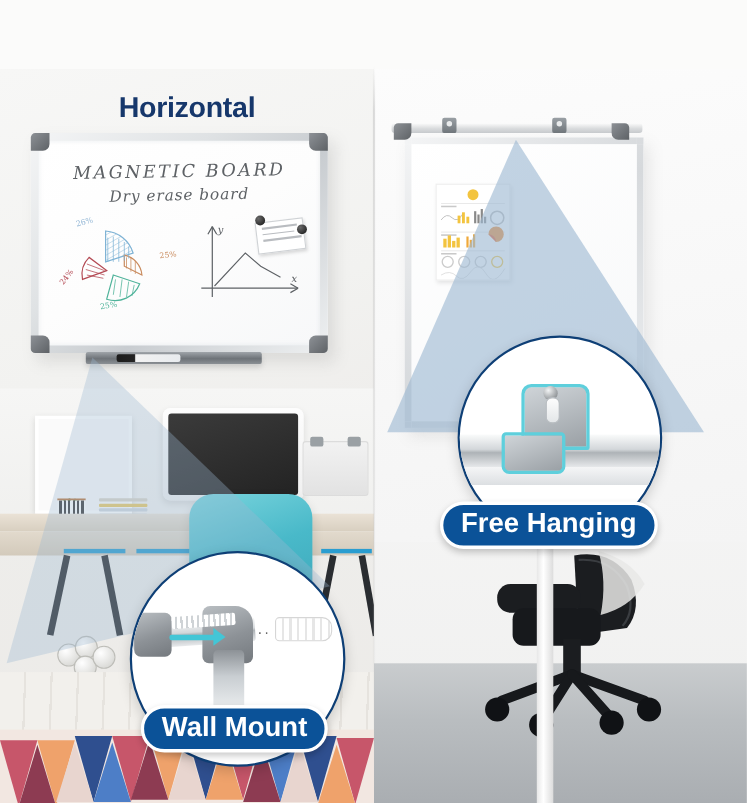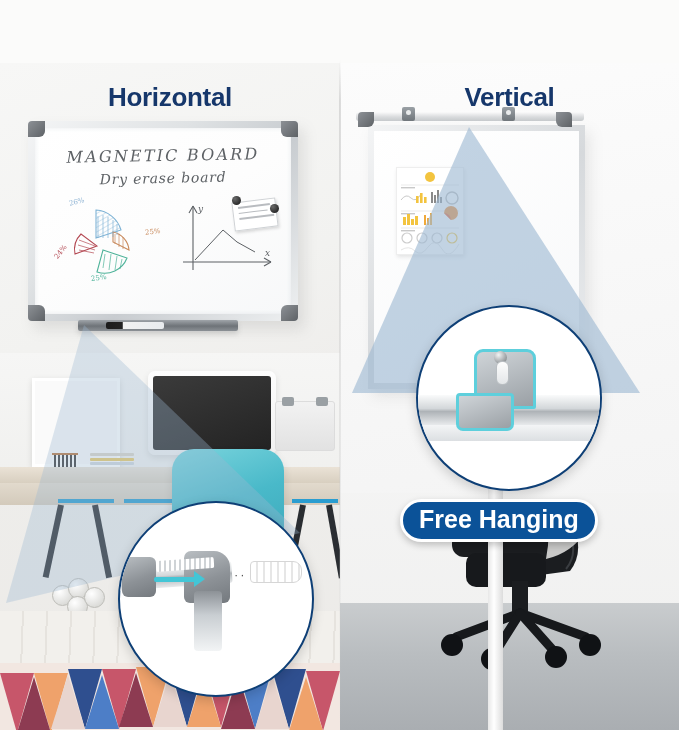--- a/index.html
+++ b/index.html
@@ -132,21 +132,21 @@
   .floor-r{position:absolute;left:0;top:540px;width:339px;height:130px;
       background:linear-gradient(180deg,#c9ccce,#b9bdc0 40%,#a9adb1);}
 
   
   .cone{position:absolute;background:#9cb8d2;opacity:.62;z-index:18;}
   .callout{position:absolute;border-radius:50%;background:#fff;
       border:2px solid #0e3f76;box-shadow:0 4px 12px rgba(0,0,0,.17);z-index:22;overflow:hidden;}
   .badge{position:absolute;z-index:26;border-radius:22px;background:#0b5298;
       border:3px solid #fff;color:#fff;font-size:25px;font-weight:bold;
       text-align:center;white-space:nowrap;padding:3px 16px 5px 16px;
-      box-shadow:0 3px 7px rgba(0,0,0,.22);margin-top:43px;}
+      box-shadow:0 3px 7px rgba(0,0,0,.22);}
 
   
   .rail{position:absolute;border-radius:3px;
       background:linear-gradient(180deg,#fafbfb,#d3d7da 45%,#aeb3b7 55%,#e8eaec);}
   .bracket{position:absolute;border-radius:5px;
       background:linear-gradient(160deg,#b9bec2,#8d9297 55%,#74797e);}
   .screw{position:absolute;border-radius:4px;background:#fff;border:1px solid #d6d6d6;}
   .tealline{position:absolute;background:#43c6d6;}
   .hook{position:absolute;border:3px solid #5ecfdc;border-radius:7px;
       background:linear-gradient(160deg,#cfd4d8,#9aa0a5);}
@@ -330,26 +330,26 @@
         <div style="position:absolute;left:74px;top:68px;width:0;height:0;
                     border-left:11px solid #43c6d6;border-top:8px solid transparent;
                     border-bottom:8px solid transparent;"></div>
         <div class="screw" style="left:130px;top:58px;width:50px;height:20px;border-radius:4px 9px 9px 4px;
                     background:repeating-linear-gradient(90deg,#fff 0 5px,#e6e6e6 5px 7px);"></div>
         <span style="position:absolute;left:114px;top:64px;color:#555;font-size:13px;letter-spacing:2px;">··</span>
         <div style="position:absolute;left:36px;top:56px;width:58px;height:11px;
                     background:repeating-linear-gradient(90deg,#fff 0 3px,#cfd3d6 3px 5px);
                     transform:rotate(-4deg);border-radius:2px;"></div>
       </div>
+      <div class="badge" style="left:128px;top:578px;">Wall Mount</div>
     </div>
 
     <div class="panel panel-right">
       <div class="wall-right"></div>
 
-      <div class="sec-label">Vertical</div>
 
       <div class="topbar"></div>
       <div class="clip" style="left:62px;top:44px;"></div>
       <div class="clip" style="left:162px;top:44px;"></div>
       <div class="vcorner" style="left:18px;top:49px;border-radius:4px 0 6px 0;"></div>
       <div class="vcorner" style="left:216px;top:49px;border-radius:0 4px 0 6px;"></div>
 
       <div class="wb-v">
         <div class="poster">
           <svg width="66" height="86" viewBox="0 0 66 86">

